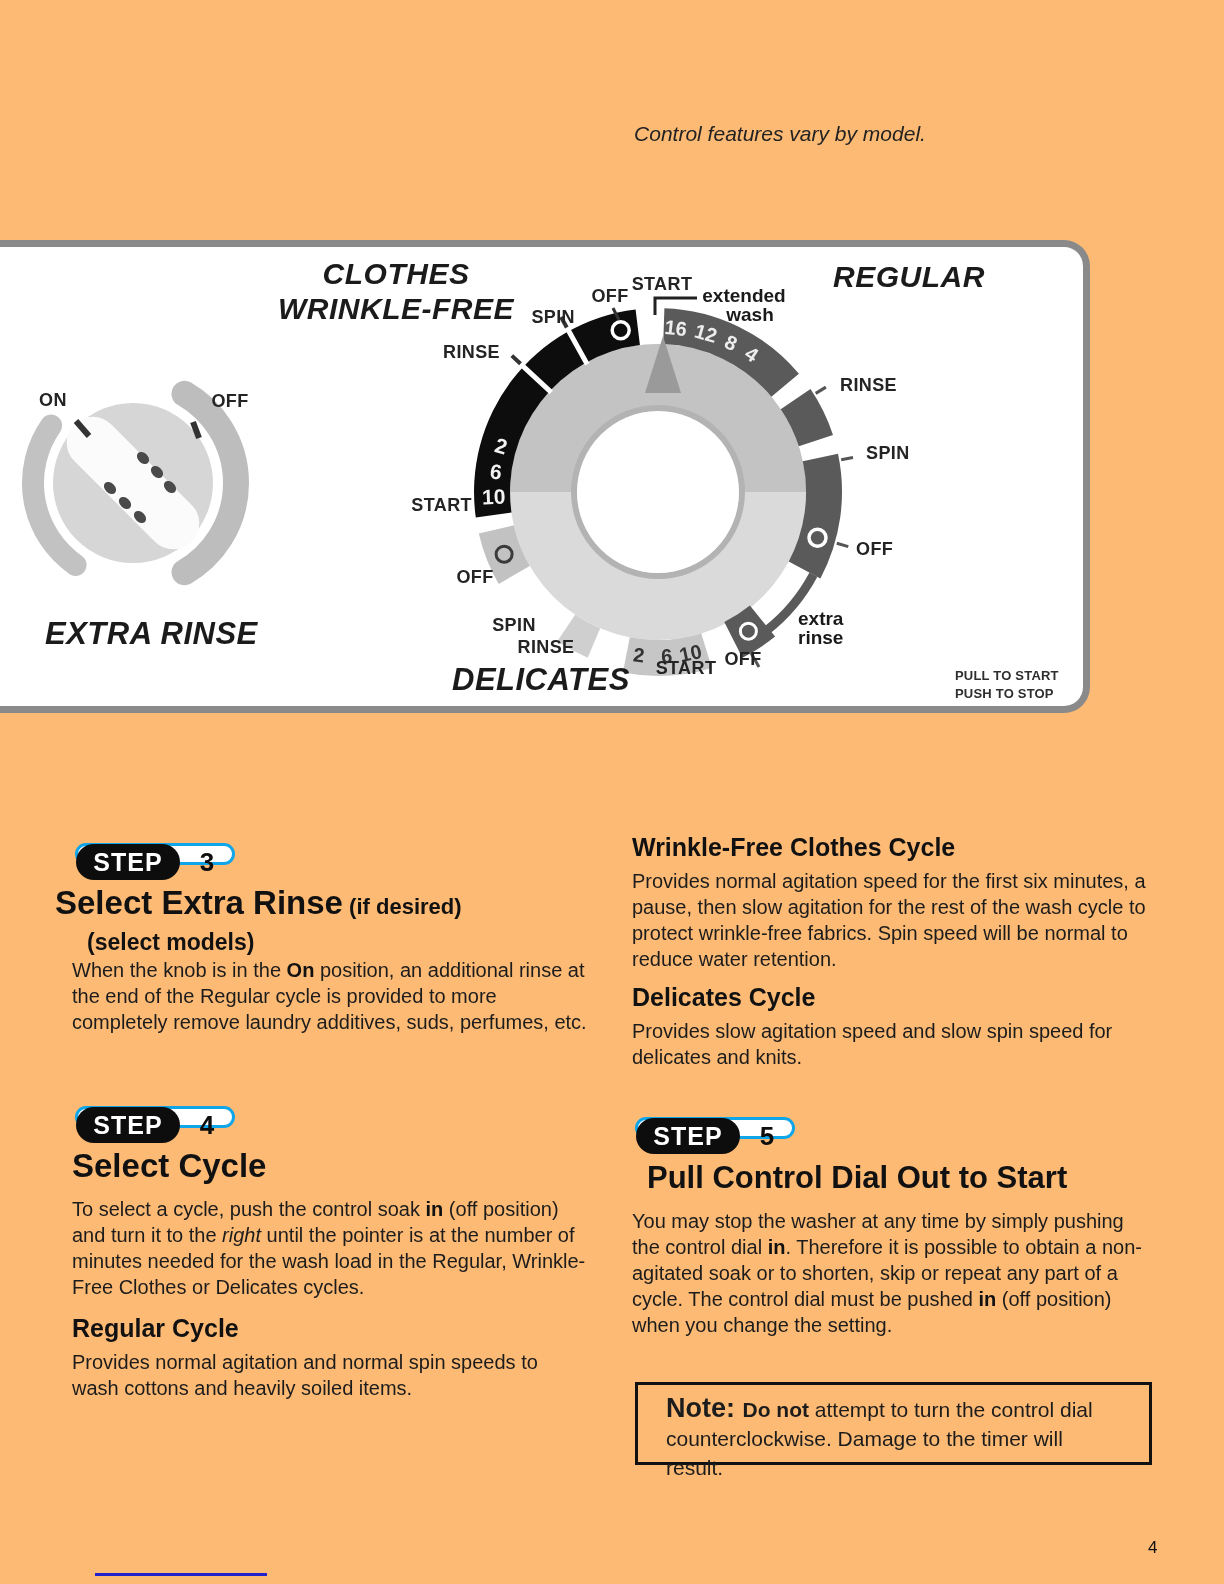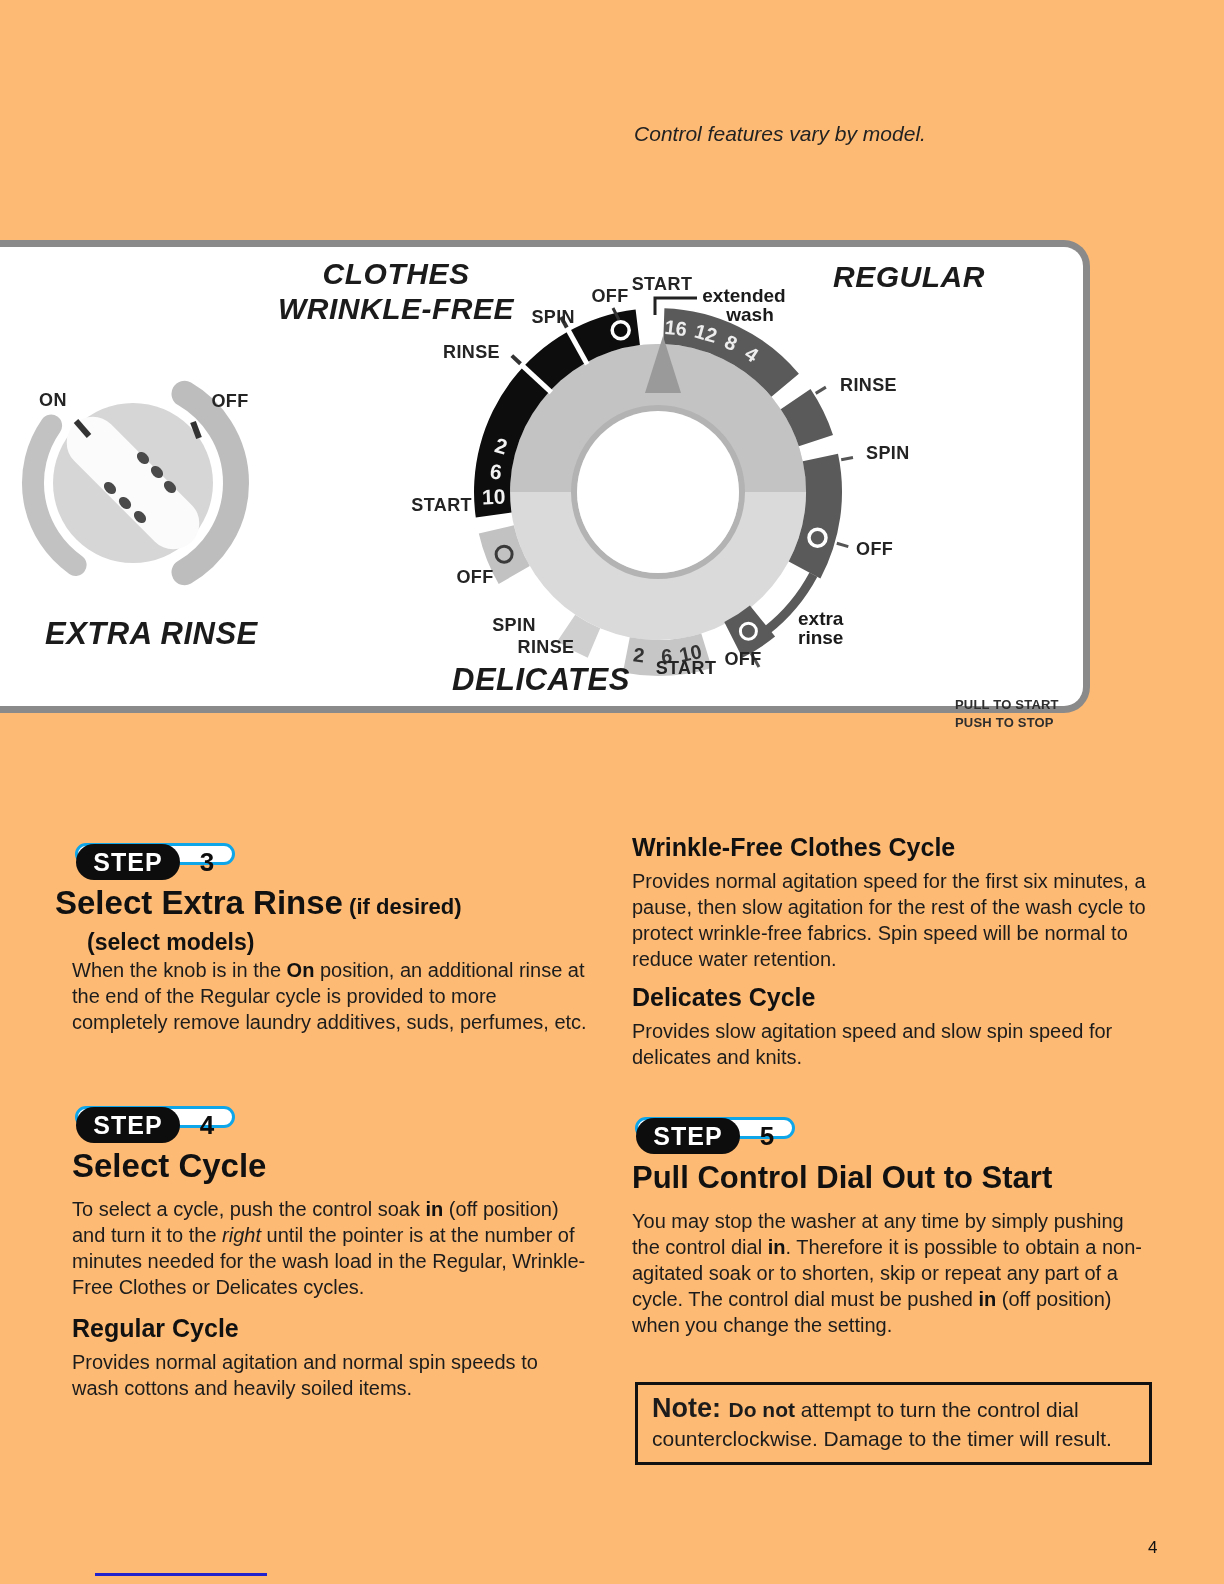--- a/index.html
+++ b/index.html
@@ -15,21 +15,21 @@
   .panel {
     left:0; top:240px; width:1090px; height:473px; background:#fff;
     border:7px solid #8a8a8a; border-left:none; border-radius:0 26px 26px 0;
   }
   .panel-svg { left:0; top:240px; width:1090px; height:473px; }
   .panel-head { font-style:italic; font-weight:bold; color:#1b1b1b; letter-spacing:0.5px; }
   .wf-head { left:278px; top:256px; width:236px; text-align:center; font-size:30px; line-height:35px; }
   .reg-head { left:833px; top:260px; width:164px; text-align:left; font-size:30px; }
   .er-head { left:45px; top:616px; font-size:31px; }
   .del-head { left:452px; top:662px; font-size:31px; }
-  .pull-push { left:955px; top:667px; font-size:13px; font-weight:bold; line-height:18px; letter-spacing:0.2px; color:#2e2e2e;margin-top:29px; }
+  .pull-push { left:955px; top:667px; font-size:13px; font-weight:bold; line-height:18px; letter-spacing:0.2px; color:#2e2e2e; }
 
   svg text { font-family:"Liberation Sans", sans-serif; }
   .dlab { font-size:18px; font-weight:bold; fill:#242424; letter-spacing:0.4px; }
   .dlab-sm { font-size:19px; font-weight:bold; fill:#1a1a1a; }
 
   
   .step-badge { position:absolute; width:160px; height:22px; background:#fff;
     border:3px solid #0ea5e9; border-radius:20px; }
   .step-badge .pill { position:absolute; left:-2px; top:-2px; width:104px; height:36px;
     background:#0d0d0d; border-radius:18px; color:#fff; font-weight:bold; font-size:25px;
@@ -37,21 +37,21 @@
   .step-badge .num { position:absolute; left:104px; right:0; top:0; text-align:center;
     font-size:26px; font-weight:bold; line-height:32px; color:#0d0d0d; }
 
   .h1 { font-weight:bold; color:#111; font-size:33px; }
   .h1 .suffix { font-size:22px; }
   .h2 { font-weight:bold; color:#111; font-size:25px; }
   .sub-bold { font-weight:bold; color:#111; font-size:23px; }
   .body-text { font-size:20px; line-height:26px; color:#1c1c1c; }
   .body-text b { color:#111; }
   .note-box { left:635px; top:1382px; width:517px; height:83px; border:3px solid #111;
-    padding:9px 14px; }
+    padding:9px 28px; }
   .note-box .nt { font-size:21px; line-height:29px; }
   .note-box .nlabel { font-size:27px; font-weight:bold; }
   .page-num { left:1148px; top:1538px; font-size:17px; color:#111; }
   .blue-line { left:95px; top:1573px; width:172px; height:3px; background:#2222cc; }
 </style>
 </head>
 <body>
 
 <div id="page">
 
@@ -202,21 +202,21 @@
   <div class="abs h2" style="left:632px; top:833px;">Wrinkle-Free Clothes Cycle</div>
   <div class="abs body-text" style="left:632px; top:868px; width:528px;">Provides normal agitation speed for the first six minutes, a pause, then slow agitation for the rest of the wash cycle to protect wrinkle-free fabrics. Spin speed will be normal to reduce water retention.</div>
 
   <div class="abs h2" style="left:632px; top:983px;">Delicates Cycle</div>
   <div class="abs body-text" style="left:632px; top:1018px; width:520px;">Provides slow agitation speed and slow spin speed for delicates and knits.</div>
 
   <div class="step-badge" style="left:635px; top:1117px;">
     <div class="pill">STEP</div>
     <div class="num">5</div>
   </div>
-  <div class="abs h1" style="left:632px; top:1160px; font-size:31px;">Pull Control Dial Out to Start</div>
+  <div class="abs h1" style="left:647px; top:1160px; font-size:31px;">Pull Control Dial Out to Start</div>
   <div class="abs body-text" style="left:632px; top:1208px; width:524px;">
     <span>You may stop the washer at any time by simply pushing the control dial </span><b>in</b><span>. Therefore it is possible to obtain a non-agitated soak or to shorten, skip or repeat any part of a cycle. The control dial must be pushed </span><b>in</b><span> (off position) when you change the setting.</span>
   </div>
 
   <div class="abs note-box">
     <div class="nt">
       <span class="nlabel">Note: </span><b>Do not</b><span> attempt to turn the control dial counterclockwise. Damage to the timer will result.</span>
     </div>
   </div>
 

